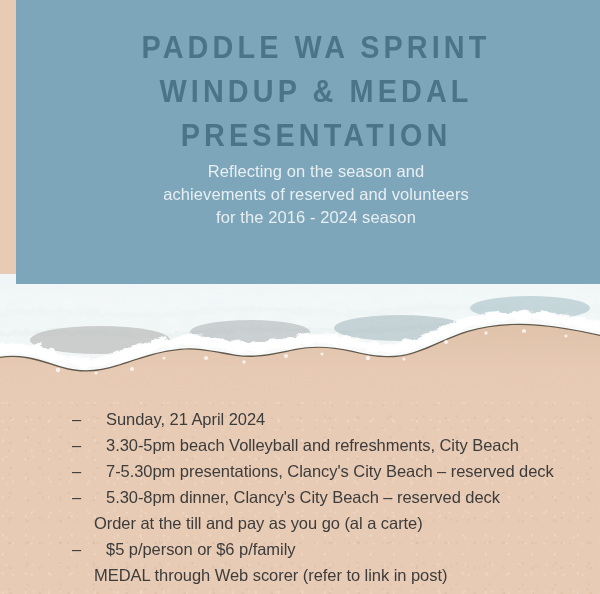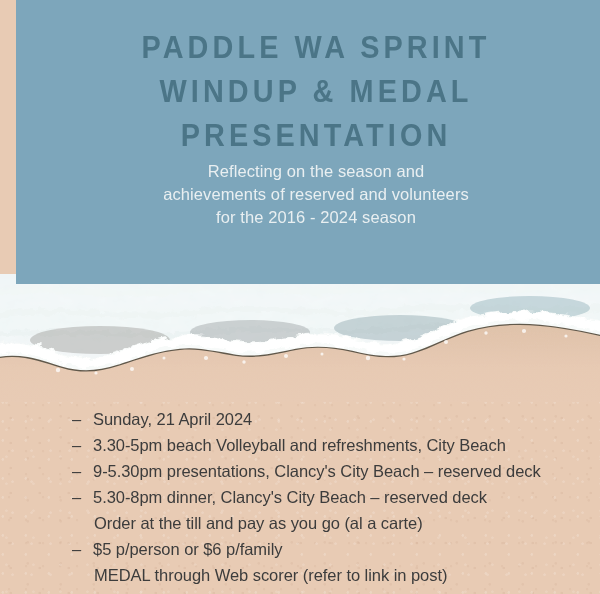--- a/index.html
+++ b/index.html
@@ -122,21 +122,21 @@
     position: absolute;
     left: 72px;
     top: 0;
     width: 14px;
     font-size: 16.5px;
     line-height: 26px;
     color: #3f3f3f;
   }
   .detail-text {
     display: block;
-    margin-left: 21px;
+    margin-left: 34px;
     font-size: 16.5px;
     line-height: 26px;
     color: #3c3c3c;
     letter-spacing: -0.05px;
     white-space: nowrap;
   }
   .detail-row.continuation .detail-text {
     margin-left: 22px;
   }
 </style>
@@ -257,21 +257,21 @@
       <div class="detail-row">
         <span class="detail-dash" style="color: rgb(60, 60, 60);">–</span>
         <span class="detail-text" style="color: rgb(60, 60, 60);">Sunday, 21 April 2024</span>
       </div>
       <div class="detail-row">
         <span class="detail-dash" style="color: rgb(60, 60, 60);">–</span>
         <span class="detail-text" style="color: rgb(60, 60, 60);">3.30-5pm beach Volleyball and refreshments, City Beach</span>
       </div>
       <div class="detail-row">
         <span class="detail-dash" style="color: rgb(60, 60, 60);">–</span>
-        <span class="detail-text" style="color: rgb(60, 60, 60);">9-5.30pm presentations, Clancy's City Beach – reserved deck</span>
+        <span class="detail-text" style="color: rgb(60, 60, 60);">7-5.30pm presentations, Clancy's City Beach – reserved deck</span>
       </div>
       <div class="detail-row">
         <span class="detail-dash" style="color: rgb(60, 60, 60);">–</span>
         <span class="detail-text" style="color: rgb(60, 60, 60);">5.30-8pm dinner, Clancy's City Beach – reserved deck</span>
       </div>
       <div class="detail-row continuation">
         <span class="detail-text" style="color: rgb(60, 60, 60);">Order at the till and pay as you go (al a carte)</span>
       </div>
       <div class="detail-row">
         <span class="detail-dash" style="color: rgb(60, 60, 60);">–</span>

